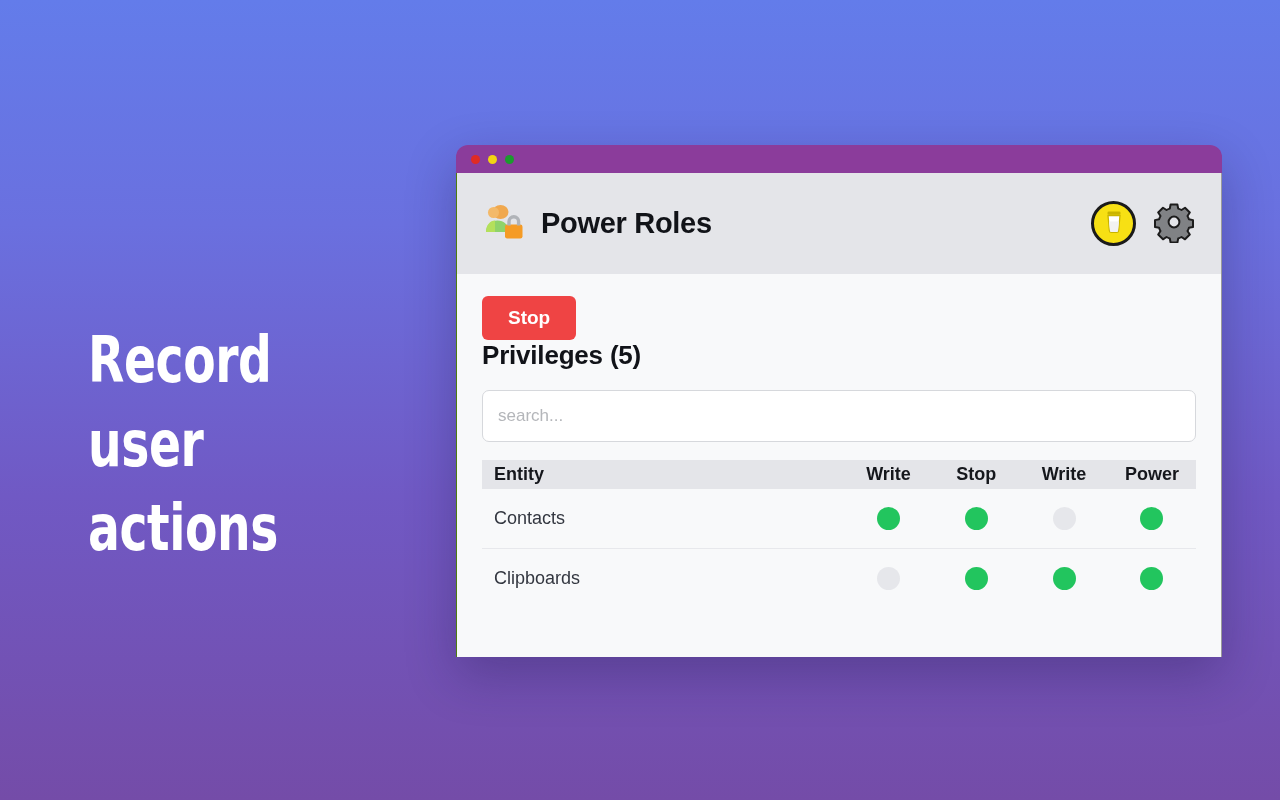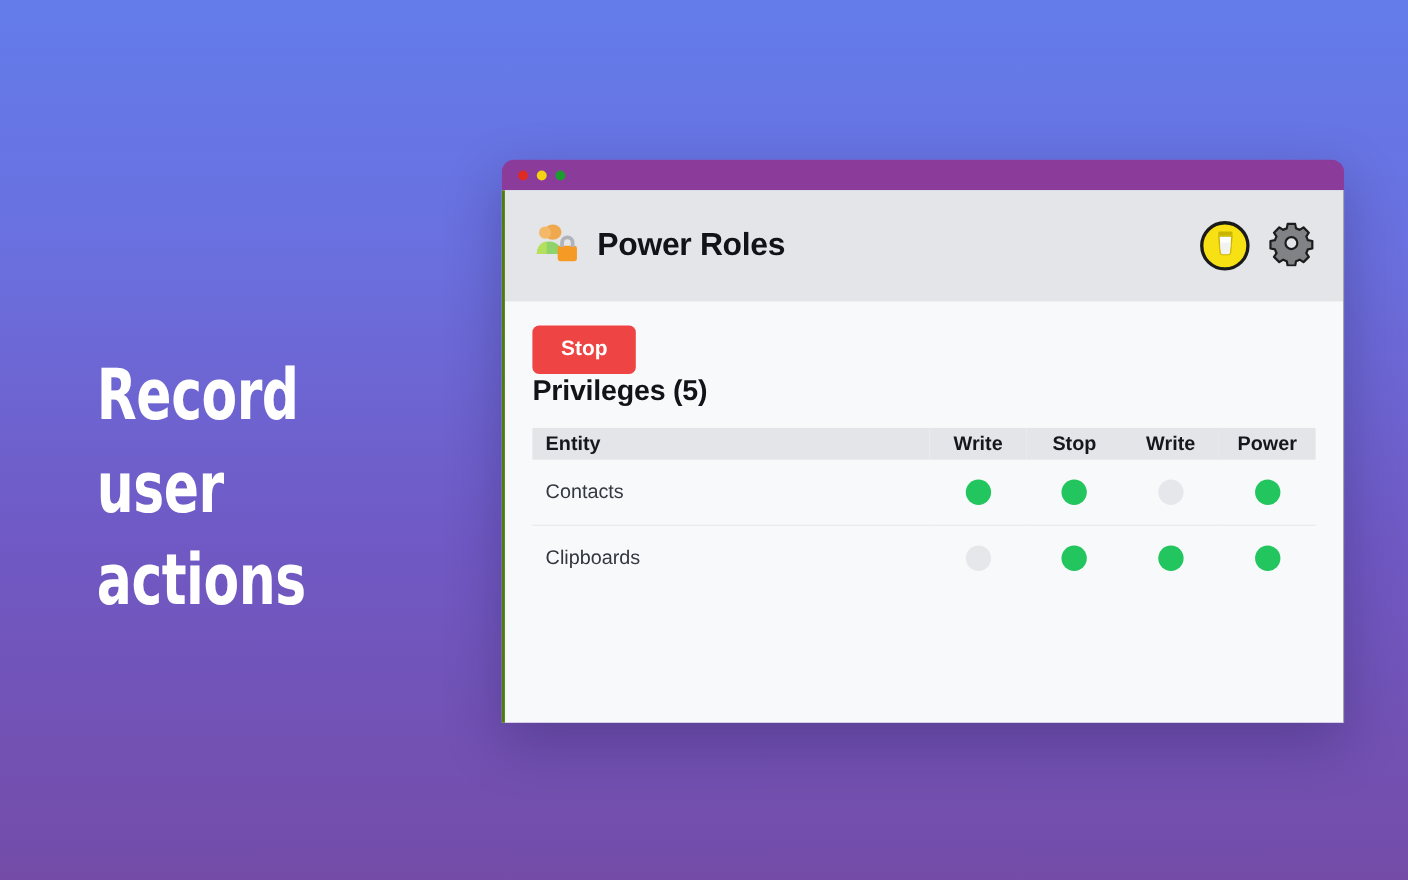--- a/index.html
+++ b/index.html
@@ -54,21 +54,21 @@
     gap: 8px;
   }
   .dot { width: 9px; height: 9px; border-radius: 50%; }
   .dot.red { background: #E02B24; }
   .dot.yellow { background: #F2D412; }
   .dot.green { background: #1C9B2E; }
 
   .window-body {
     height: 624px;
     background: #F8F9FA;
-    border-left: 3px solid #4d7c0f;
+    border-left: 1px solid #4d7c0f;
     border-right: 1px solid #9b9b9b;
     overflow: hidden;
   }
 
   
   .app-header {
     height: 101px;
     background: #E4E5E9;
     display: flex;
     align-items: center;
@@ -238,20 +238,21 @@
     </div>
 
     <div class="content">
 
       <div class="record-row">
         <button class="stop-btn">Stop</button>
       </div>
 
       <div class="privileges-title">Privileges (5)</div>
 
+      <input class="search-input" type="text" placeholder="search..." style="">
 
       <table class="table">
         <thead>
           <tr>
             <th class="col-entity">Entity</th>
             <th class="col-perm">Write</th>
             <th class="col-perm">Stop</th>
             <th class="col-perm">Write</th>
             <th class="col-perm">Power</th>
           </tr>

